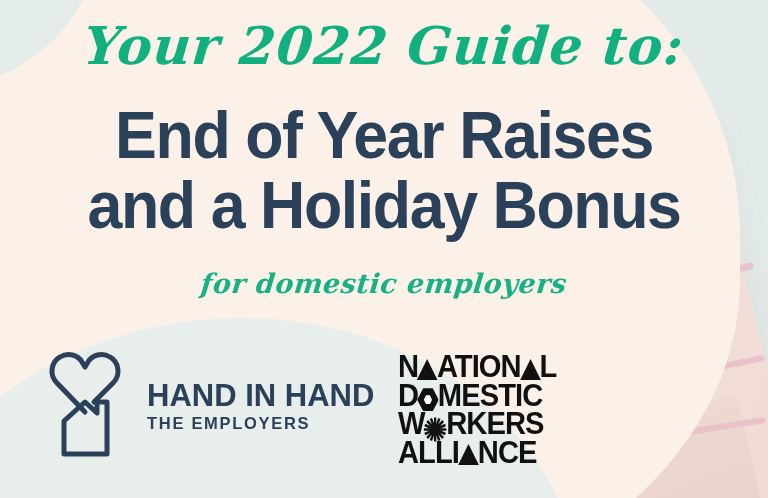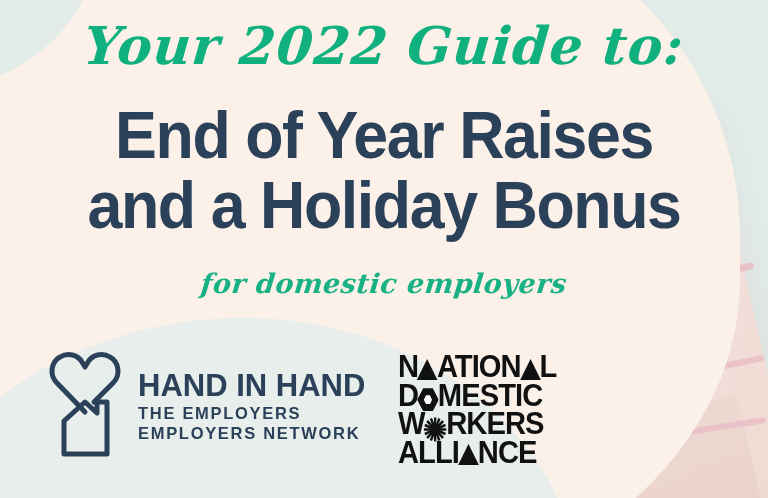--- a/index.html
+++ b/index.html
@@ -193,21 +193,21 @@
   
   .hih {
     position: absolute;
     left: 48px;
     top: 350px;
     display: flex;
     align-items: center;
     gap: 16px;
   }
   .hih-mark { width: 74px; height: 112px; display: block; }
-  .hih-words { color: #2b4159; }
+  .hih-words { color: #2b4159; margin-left: 9px; }
   .hih-name {
     font-family: "Liberation Sans Narrow", "Liberation Sans", sans-serif;
     font-weight: 700;
     font-size: 31px;
     letter-spacing: 0px;
     line-height: 34px;
     white-space: nowrap;
   }
   .hih-tag {
     font-family: "Liberation Sans Narrow", "Liberation Sans", sans-serif;
@@ -317,21 +317,20 @@
       <span>
         <svg class="hih-mark" viewBox="0 0 74 112" fill="none" stroke="#2b4159" stroke-width="5" stroke-linecap="round" stroke-linejoin="round">
           <path d="M37 62 L9 33 C1 25 3 12 12 7 C20 2 30 5 34 12 L37 17 L40 12
                    C44 5 54 2 62 7 C71 12 73 25 65 33 L46 52"></path>
           <path d="M16 71 L37 52 L49 63 L49 52 L59 52 L59 72 L59 72 L59 104 L16 104 Z"></path>
         </svg>
       </span>
       <span class="hih-words">
         <span class="hih-name">HAND IN HAND</span>
         <span class="hih-tag" style="display:block">THE EMPLOYERS</span>
-        <span class="hih-tag" style="display:block">EMPLOYERS NETWORK</span>
       </span>
     </div>
 
     <div class="ndwa">
 
       <div class="row">
         <span>N</span>
         <span class="glyph-tri"></span>
         <span>ATION</span>
         <span class="glyph-tri"></span>

